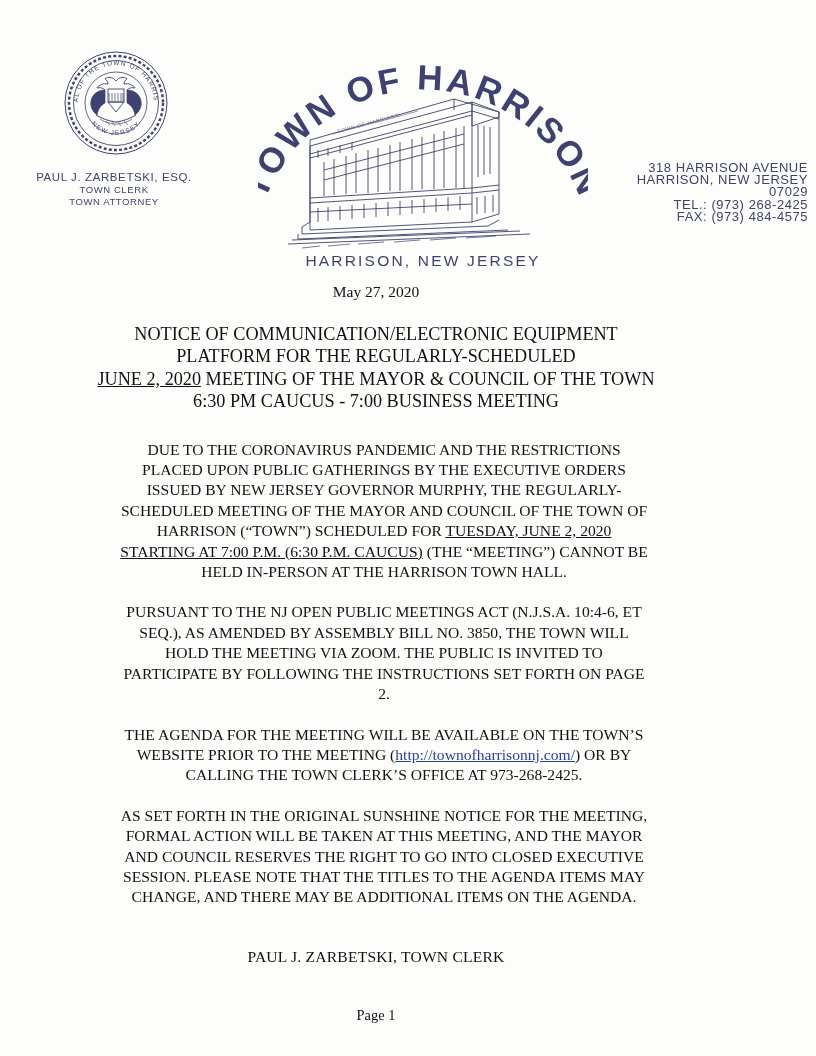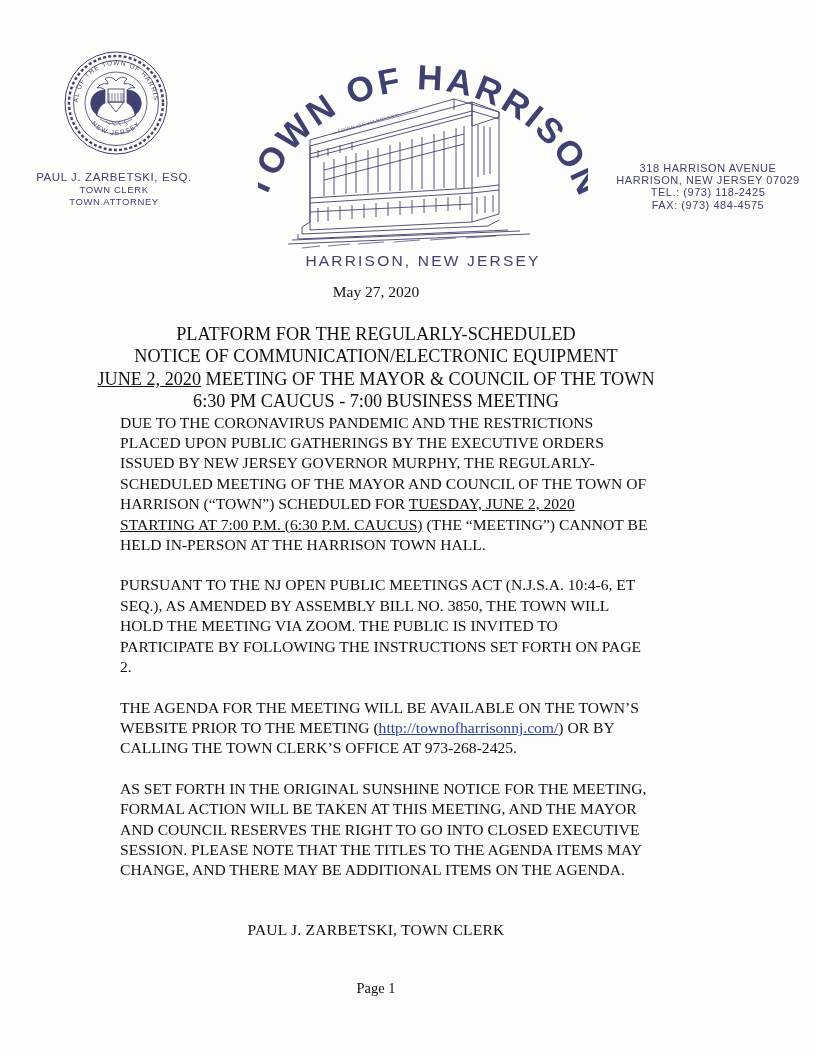--- a/index.html
+++ b/index.html
@@ -64,24 +64,24 @@
     width: 330px;
     height: 250px;
   }
   .crest svg { display: block; }
 
   .address-block {
     position: absolute;
     left: 608px;
     top: 162px;
     width: 200px;
-    text-align: center;
+    text-align: right;
     color: #3f4270;
     font-family: "Liberation Sans", "DejaVu Sans", sans-serif;
-    font-size: 11px;
+    font-size: 13px;
     line-height: 12.2px;
     letter-spacing: 0.55px;
   }
 
   
   .doc {
     position: absolute;
     left: 0;
     top: 272px;
     width: 752px;
@@ -97,25 +97,26 @@
   .title-block {
     margin-top: 22px;
     text-align: center;
     font-size: 18.2px;
     line-height: 22.4px;
     padding: 0 58px;
   }
   .title-block .u { text-decoration: underline; }
 
   .body-block {
+    margin-top: 27px;
     padding-left: 120px;
     padding-right: 104px;
     font-size: 15.6px;
     line-height: 20.4px;
-    text-align: left;
+    text-align: center;
   }
   .para { margin: 0 0 20px 0; }
   .para:last-child { margin-bottom: 0; }
   .para .u { text-decoration: underline; }
   .link {
     color: #2a3fa0;
     text-decoration: underline;
   }
 
   .signature {
@@ -246,32 +247,32 @@
         </g>
         <text x="80" y="111" font-family="Liberation Sans, sans-serif" font-size="5" fill="#6d6f96" transform="rotate(-15 80 111)" letter-spacing="0.8">TOWN OF HARRISON</text>
 
         <text x="165" y="244" text-anchor="middle" font-family="Liberation Sans, sans-serif" font-size="15.5" fill="#3f4270" letter-spacing="2.2">HARRISON, NEW JERSEY</text>
       </svg>
     </div>
 
     <div class="address-block">
       <div>318 HARRISON AVENUE</div>
       <div>HARRISON, NEW JERSEY 07029</div>
-      <div>TEL.:  (973) 118-2425</div>
+      <div>TEL.:  (973) 268-2425</div>
       <div>FAX:  (973) 484-4575</div>
     </div>
   </div>
 
   <div class="doc">
 
     <div class="date-line">May 27, 2020</div>
 
     <div class="title-block">
+      <div>NOTICE OF COMMUNICATION/ELECTRONIC EQUIPMENT</div>
       <div>PLATFORM FOR THE REGULARLY-SCHEDULED</div>
-      <div>NOTICE OF COMMUNICATION/ELECTRONIC EQUIPMENT</div>
       <div><span class="u">JUNE 2, 2020</span><span> MEETING OF THE MAYOR &amp; COUNCIL OF THE TOWN</span></div>
       <div>6:30 PM CAUCUS - 7:00 BUSINESS MEETING</div>
     </div>
 
     <div class="body-block">
 
       <p class="para"><span>DUE TO THE CORONAVIRUS PANDEMIC AND THE RESTRICTIONS PLACED UPON PUBLIC GATHERINGS BY THE EXECUTIVE ORDERS ISSUED BY NEW JERSEY GOVERNOR MURPHY, THE REGULARLY-SCHEDULED MEETING OF THE MAYOR AND COUNCIL OF THE TOWN OF HARRISON (“TOWN”) SCHEDULED FOR </span><span class="u">TUESDAY, JUNE 2, 2020 STARTING AT 7:00 P.M. (6:30 P.M. CAUCUS)</span><span> (THE “MEETING”) CANNOT BE HELD IN-PERSON AT THE HARRISON TOWN HALL.</span></p>
 
       <p class="para">PURSUANT TO THE NJ OPEN PUBLIC MEETINGS ACT (N.J.S.A. 10:4-6, ET SEQ.), AS AMENDED BY ASSEMBLY BILL NO. 3850, THE TOWN WILL HOLD THE MEETING VIA ZOOM.  THE PUBLIC IS INVITED TO PARTICIPATE BY FOLLOWING THE INSTRUCTIONS SET FORTH ON PAGE 2.</p>
 

